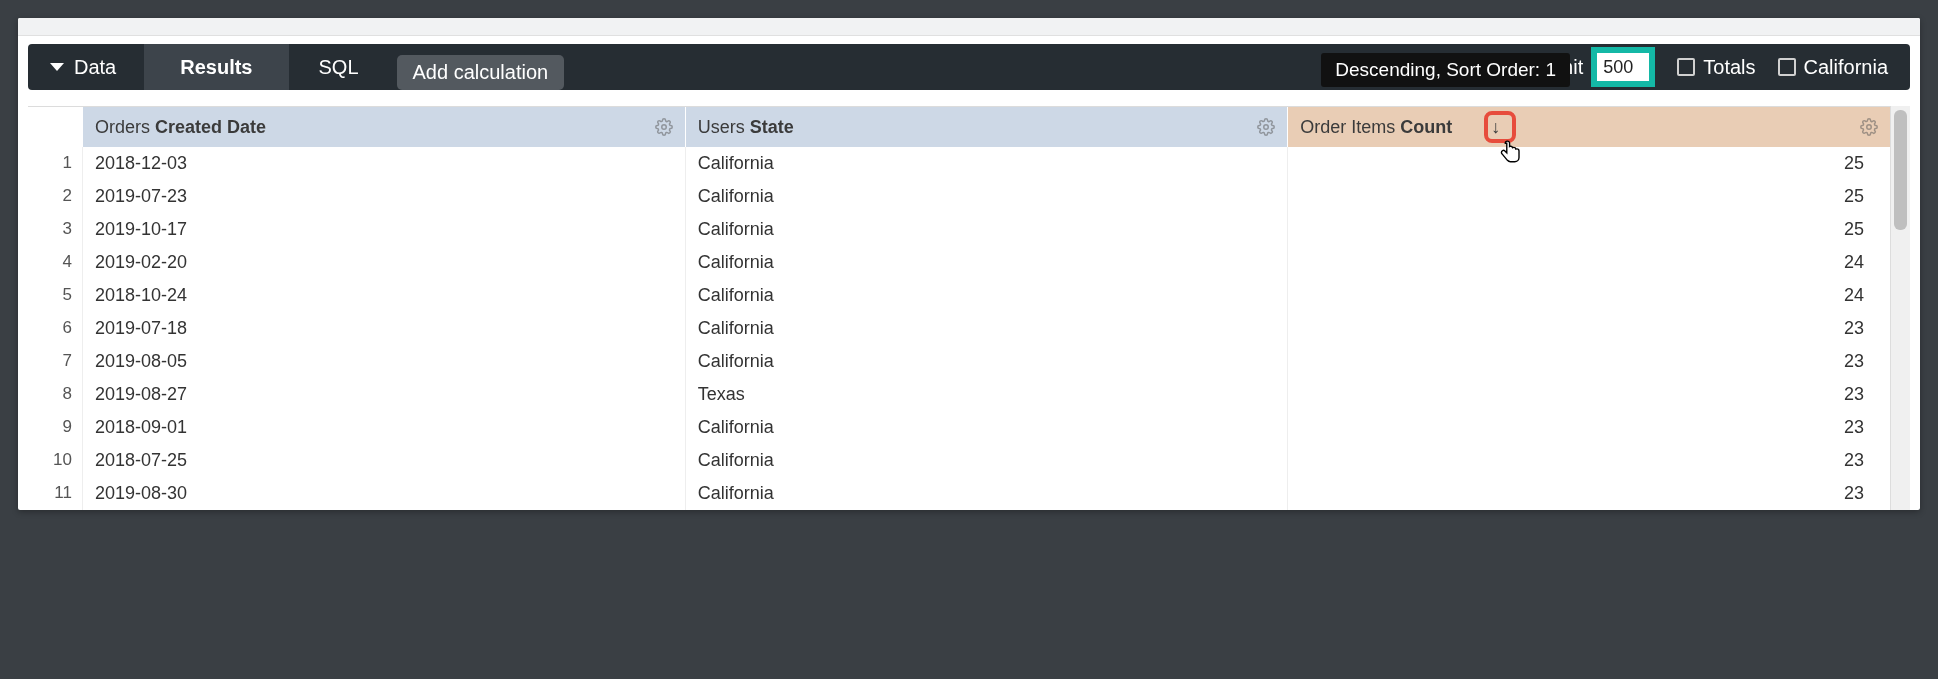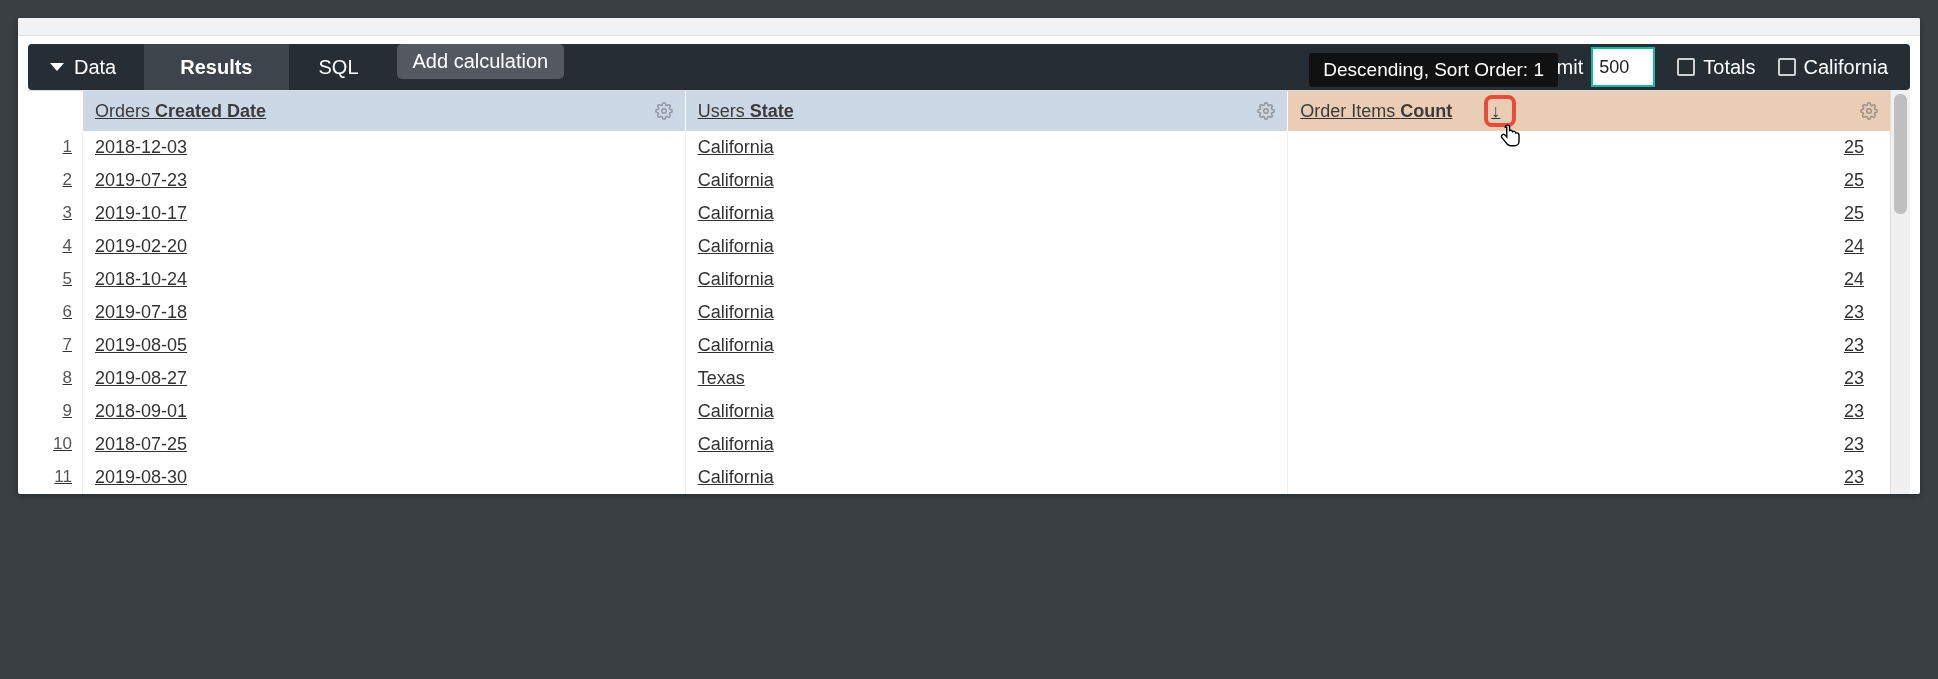--- a/index.html
+++ b/index.html
@@ -26,21 +26,21 @@
   .toolbar {
     background: #262d33;
     color: #fff;
     display: flex;
     align-items: center;
     height: 46px;
     border-radius: 4px;
     position: relative;
     font-size: 20px;
   }
-  .toolbar-left { display: flex; align-items: flex-start; height: 100%; }
+  .toolbar-left { display: flex; align-items: flex-end; height: 100%; }
   .tab-data {
     display: flex;
     align-items: center;
     gap: 10px;
     padding: 0 28px 0 22px;
     height: 100%;
     cursor: pointer;
   }
   .caret-down {
     width: 0; height: 0;
@@ -77,48 +77,47 @@
     align-items: center;
     gap: 22px;
     padding-right: 22px;
     height: 100%;
   }
   .row-limit { display: flex; align-items: center; gap: 8px; }
   .row-limit input {
     width: 64px; height: 40px;
     font-size: 18px;
     background: #fff;
-    border: 2px solid #14b8a6;
+    border: 6px solid #14b8a6;
     padding: 8px 6px;
     color: #222;
   }
   .chk-group { display: flex; align-items: center; gap: 8px; cursor: pointer; }
   .checkbox {
     width: 18px; height: 18px;
     border: 2px solid #d0d0d0;
     background: #262d33;
     border-radius: 2px;
   }
   .tooltip {
     position: absolute;
     background: #111;
     color: #fff;
     font-size: 19px;
     padding: 6px 14px;
     border-radius: 3px;
     top: 9px;
-    right: 352px;
+    right: 340px;
     z-index: 5;
     white-space: nowrap;
   }
 
   .table-area {
     position: relative;
-    margin-top: 0;
-    text-decoration: underline;
+    margin-top: 16px;
   }
   .grid {
     display: grid;
     grid-template-columns: 54px 1fr 1fr 1fr;
     width: calc(100% - 20px);
     border-top: 1px solid #dcdcdc;
   }
   .hdr-cell {
     background: #cdd8e6;
     padding: 8px 12px;

